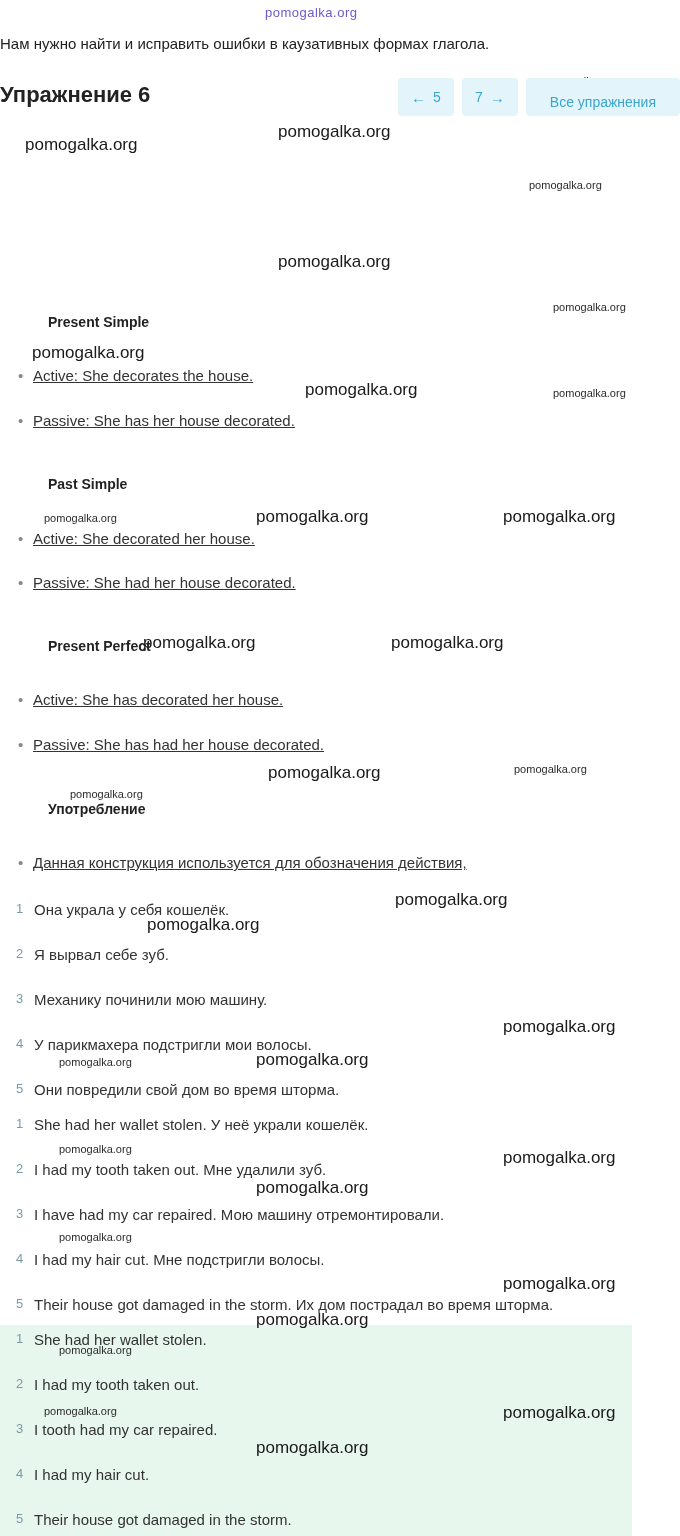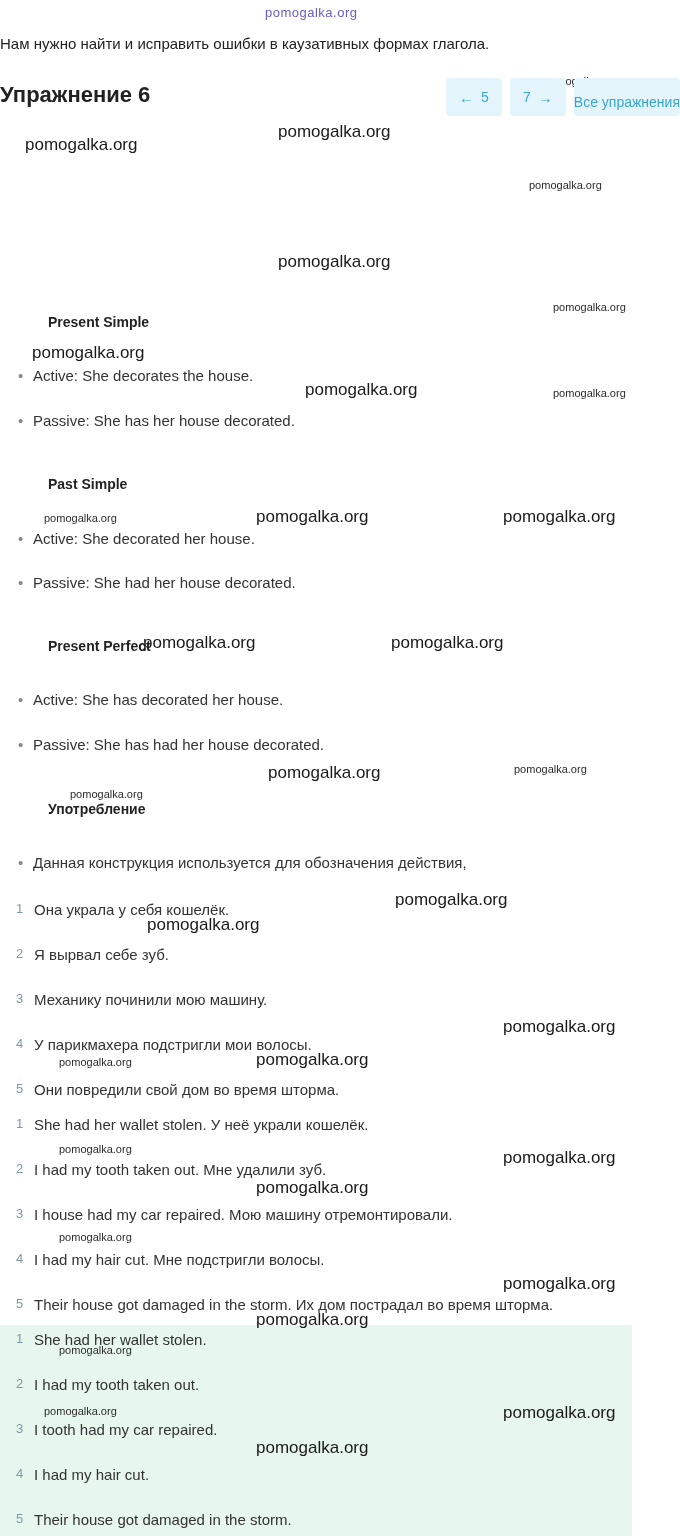--- a/index.html
+++ b/index.html
@@ -72,21 +72,21 @@
     font-size: 14px;
     cursor: pointer;
   }
   .navbtn .arrow { font-size: 15px; }
   .allbtn {
     background: #e3f4fb;
     color: #3aa6d0;
     border: none;
     border-radius: 4px;
     height: 38px;
-    padding: 0 0;
+    padding: 0 24px;
     display: flex;
     align-items: flex-end;
     justify-content: center;
     font-size: 14px;
     cursor: pointer;
     padding-bottom: 6px;
   }
 
   .body-text {
     position: absolute;
@@ -105,20 +105,21 @@
     color: #222;
     margin-left: 48px;
   }
 
   .bullet {
     position: absolute;
     left: 18px;
     font-size: 15px;
     color: #333;
     padding-left: 15px;
+    text-decoration: underline;
   }
   .bullet::before {
     content: "•";
     position: absolute;
     left: 0;
     color: #888;
   }
 
   .numline {
     position: absolute;
@@ -255,21 +256,21 @@
   <div class="numline" style="top:1116px;">
     <span class="n">1</span>
     <span>She had her wallet stolen. У неё украли кошелёк.</span>
   </div>
   <div class="numline" style="top:1161px;">
     <span class="n">2</span>
     <span>I had my tooth taken out. Мне удалили зуб.</span>
   </div>
   <div class="numline" style="top:1206px;">
     <span class="n">3</span>
-    <span>I house had my car repaired. Мою машину отремонтировали.</span>
+    <span>I have had my car repaired. Мою машину отремонтировали.</span>
   </div>
   <div class="numline" style="top:1251px;">
     <span class="n">4</span>
     <span>I had my hair cut. Мне подстригли волосы.</span>
   </div>
   <div class="numline" style="top:1296px;">
     <span class="n">5</span>
     <span>Their house got damaged in the storm. Их дом пострадал во время шторма.</span>
   </div>
 

